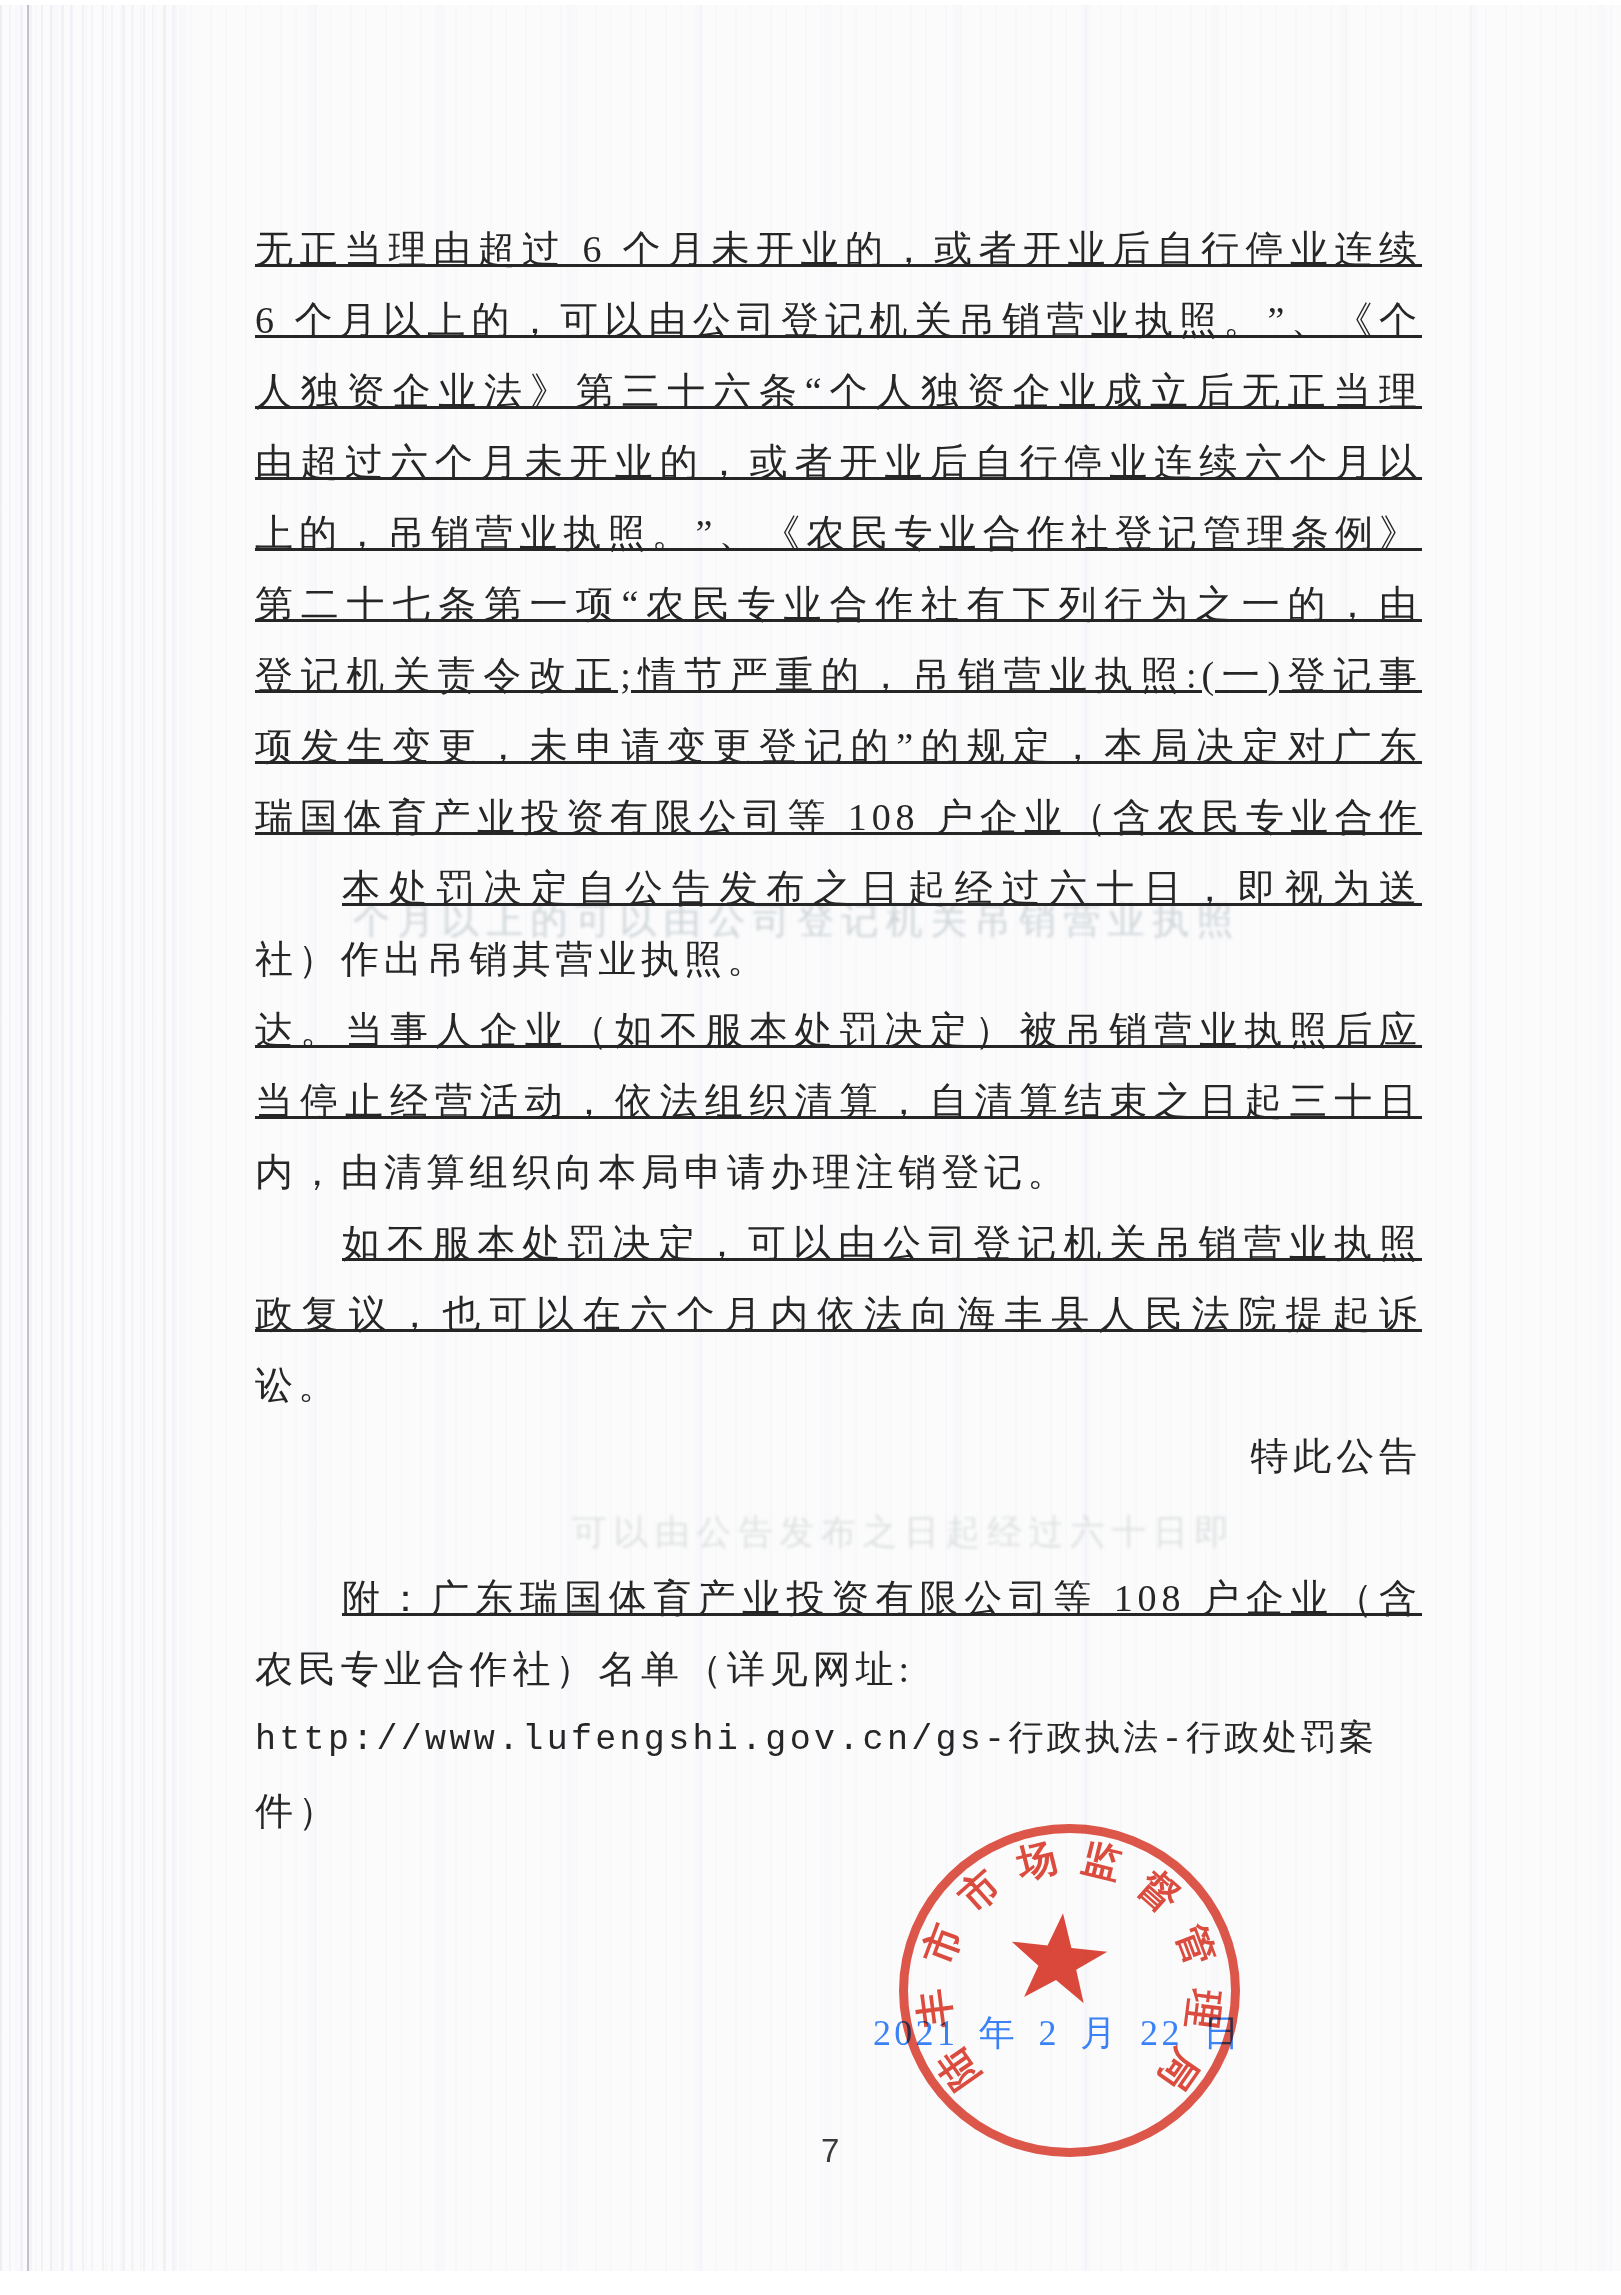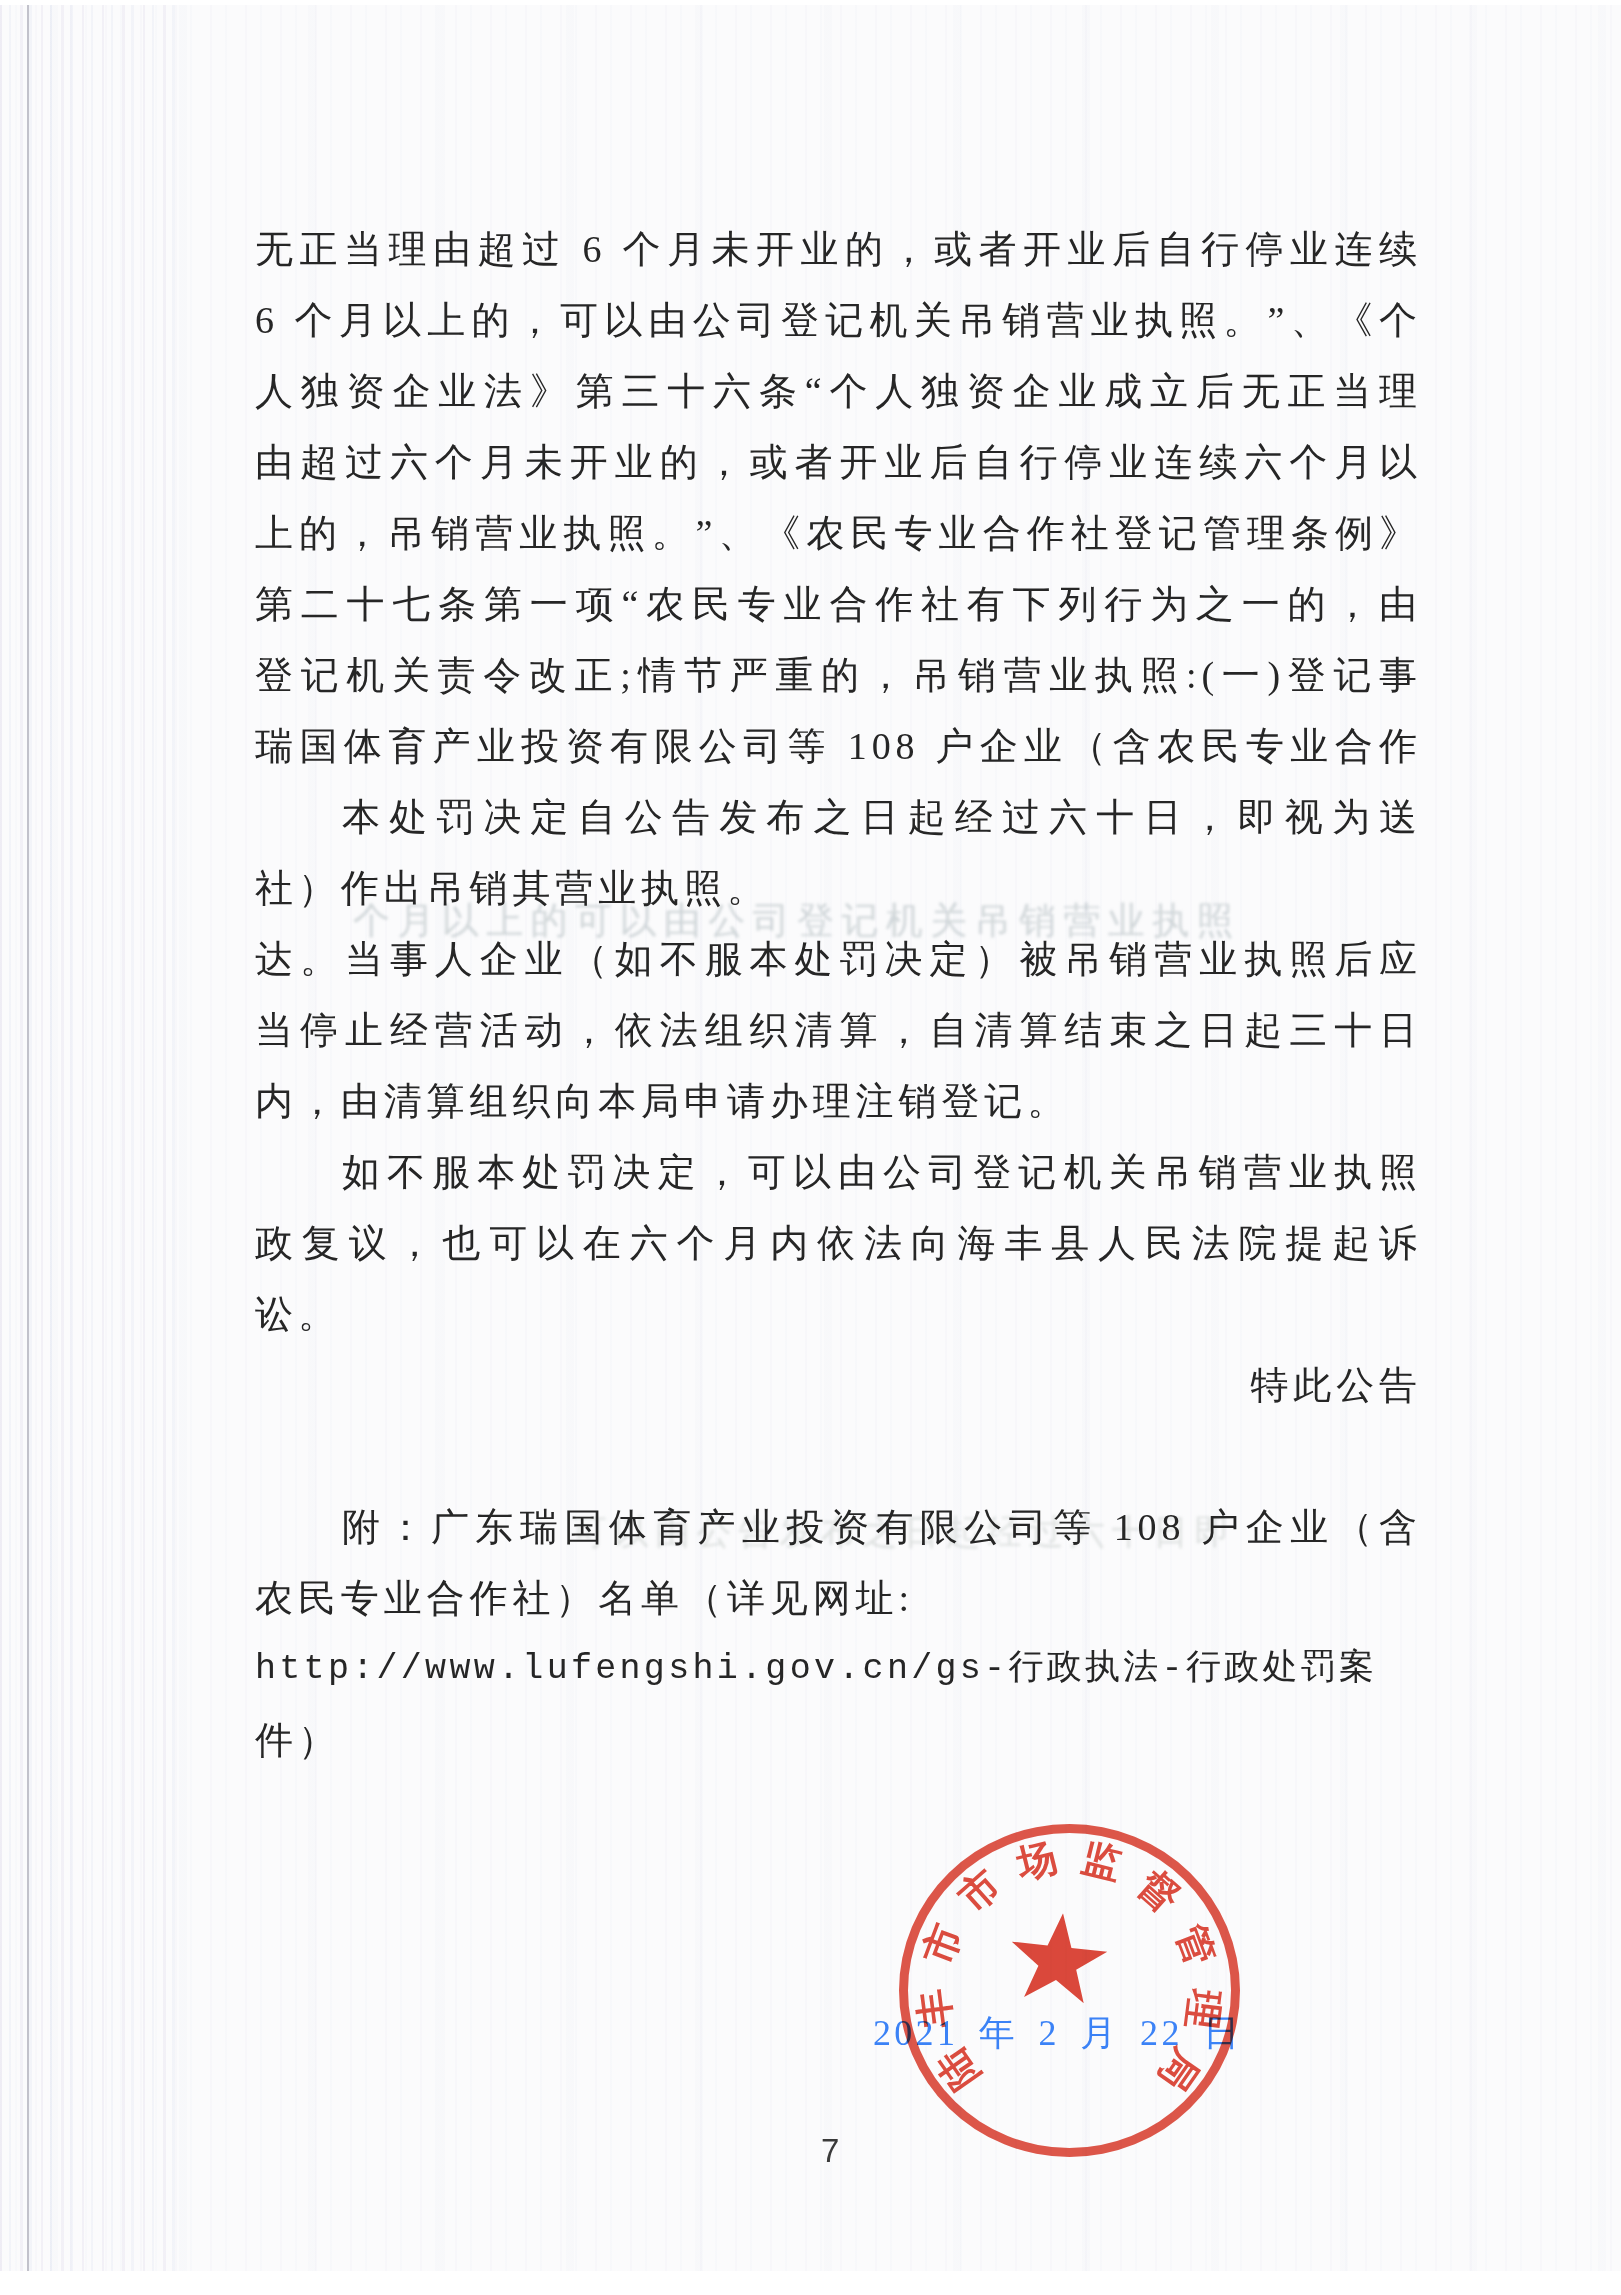--- a/index.html
+++ b/index.html
@@ -29,21 +29,21 @@
   .edge-line {
     position:absolute; left:27px; top:4.9px; bottom:24.5px; width:1.6px;
     background:rgba(148,148,162,0.55); pointer-events:none;
   }
 
   .text-block { position:absolute; left:255px; top:214px; width:1167px; z-index:2; }
   .line {
     height:71px; line-height:71px; font-size:38px; letter-spacing:4.9px;
     color:#262626; white-space:nowrap;
   }
-  .line.justify { text-align:justify; text-align-last:justify; white-space:normal; }
+  .line.justify { text-align:justify; text-align-last:justify; white-space:normal;text-decoration:underline; }
   .line.indent { text-indent:87px;text-align:right; }
   .line.mono {
     font-family:"Liberation Mono","DejaVu Sans Mono",monospace;
     font-size:35px; letter-spacing:3.3px;
   }
   .line.blank { }
 
   .date-line {
     position:absolute; left:873px; top:2009px; z-index:2;
     font-size:36px; letter-spacing:3.3px; word-spacing:8.2px; color:#3b82f6;
@@ -100,20 +100,21 @@
 
   <div class="text-block">
 
   <div class="line justify">无正当理由超过 6 个月未开业的，或者开业后自行停业连续</div>
       <div class="line justify">6 个月以上的，可以由公司登记机关吊销营业执照。”、《个</div>
       <div class="line justify">人独资企业法》第三十六条“个人独资企业成立后无正当理</div>
       <div class="line justify">由超过六个月未开业的，或者开业后自行停业连续六个月以</div>
       <div class="line justify">上的，吊销营业执照。”、《农民专业合作社登记管理条例》</div>
       <div class="line justify">第二十七条第一项“农民专业合作社有下列行为之一的，由</div>
       <div class="line justify">登记机关责令改正;情节严重的，吊销营业执照:(一)登记事</div>
+      <div class="line justify">项发生变更，未申请变更登记的”的规定，本局决定对广东</div>
       <div class="line justify">瑞国体育产业投资有限公司等 108 户企业（含农民专业合作</div>
       <div class="line justify indent">本处罚决定自公告发布之日起经过六十日，即视为送</div>
       <div class="line">社）作出吊销其营业执照。</div>
       <div class="line justify">达。当事人企业（如不服本处罚决定）被吊销营业执照后应</div>
       <div class="line justify">当停止经营活动，依法组织清算，自清算结束之日起三十日</div>
       <div class="line">内，由清算组织向本局申请办理注销登记。</div>
       <div class="line justify indent">如不服本处罚决定，可以由公司登记机关吊销营业执照</div>
       <div class="line justify">政复议，也可以在六个月内依法向海丰县人民法院提起诉</div>
       <div class="line">讼。</div>
       <div class="line indent">特此公告</div>

